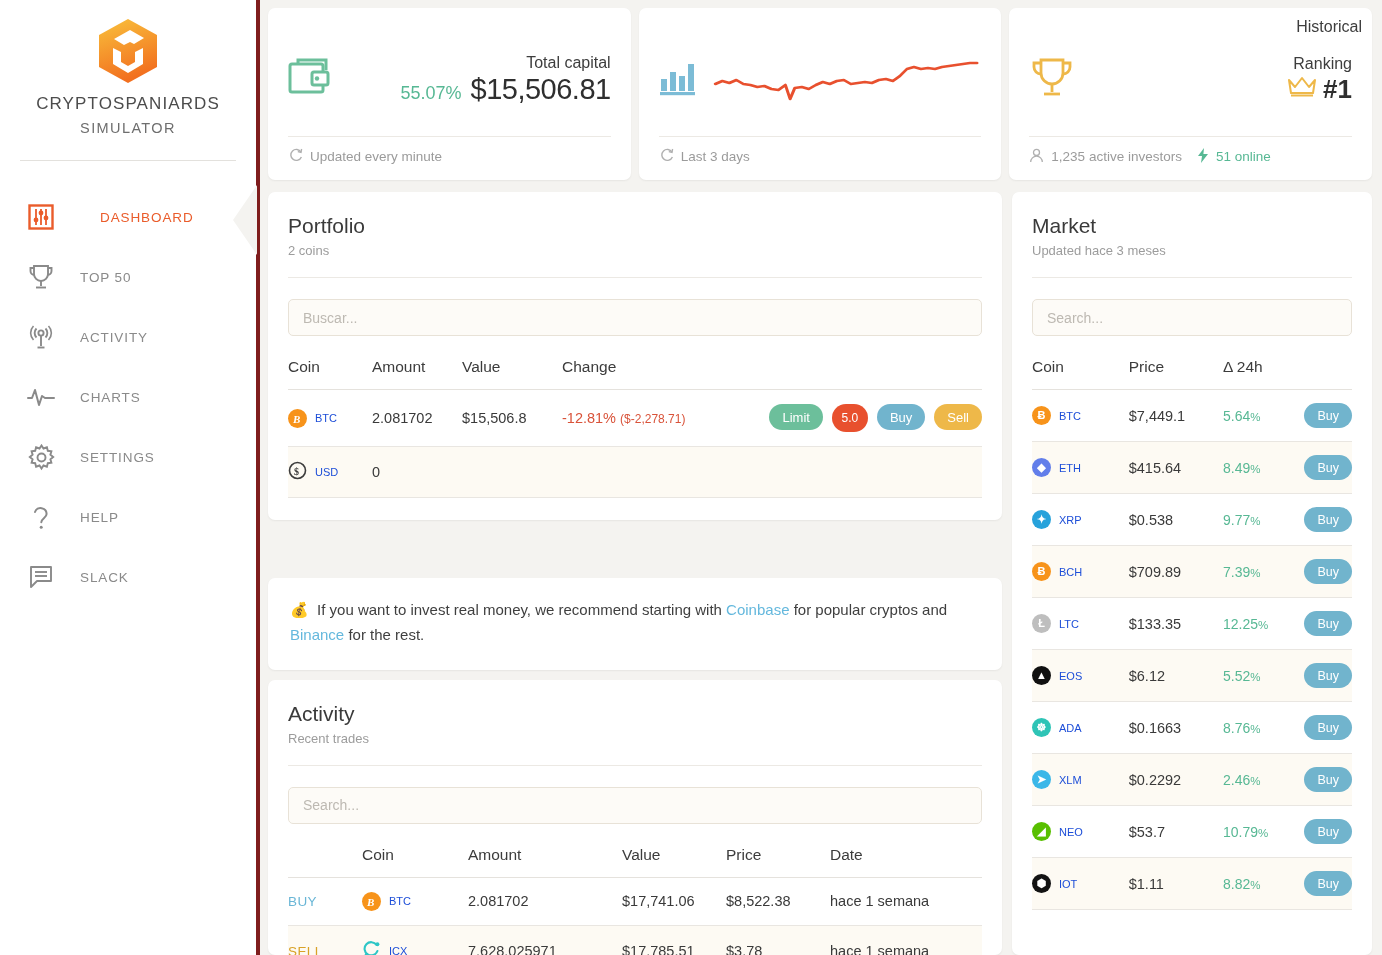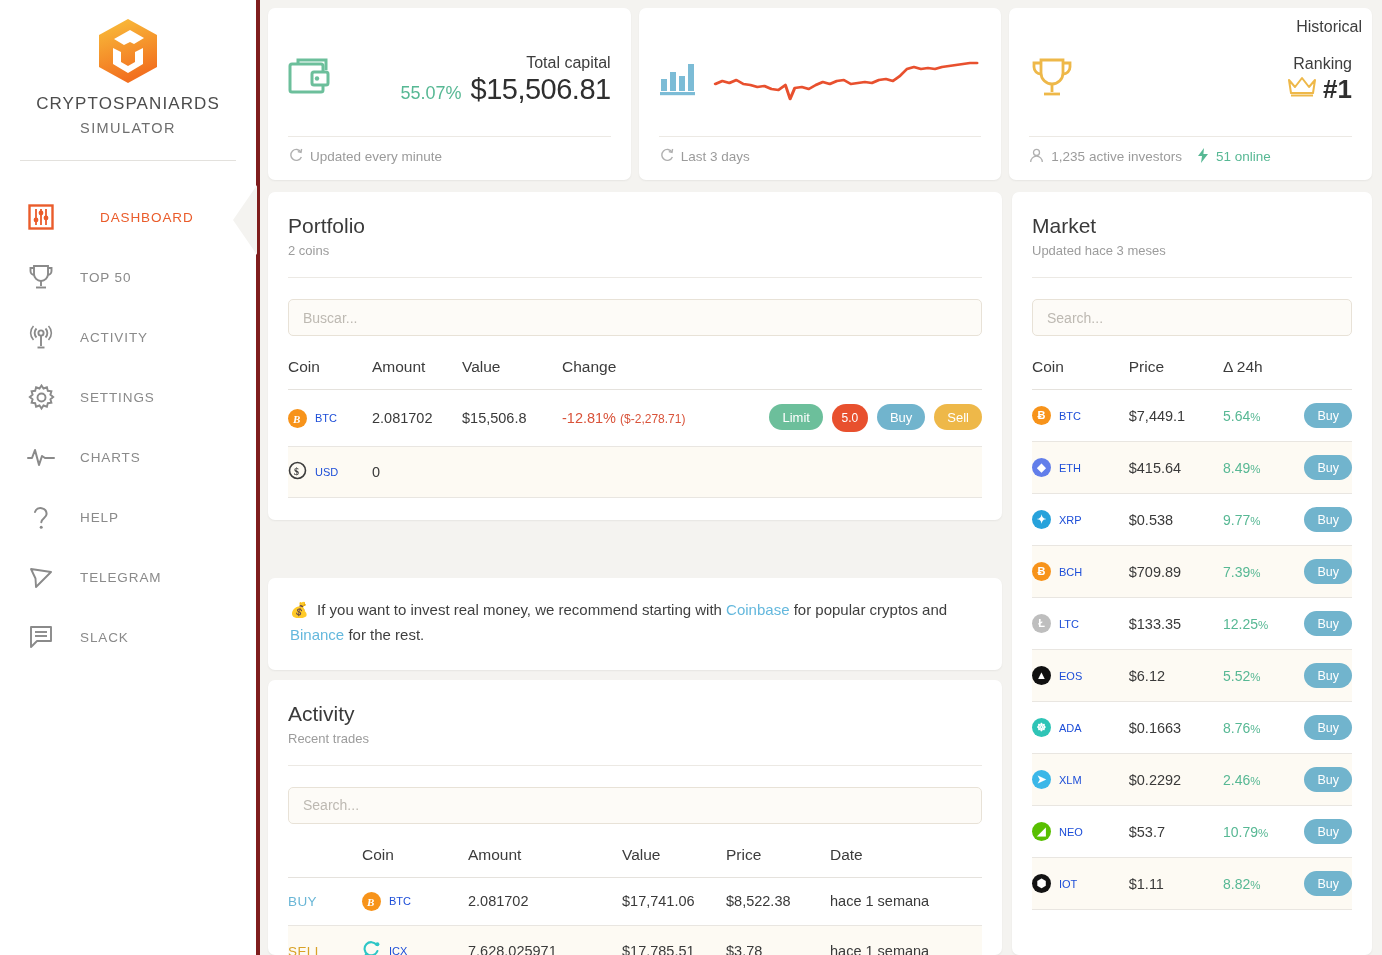--- a/index.html
+++ b/index.html
@@ -234,55 +234,47 @@
             <path d="M20.5 2 a10 10 0 0 1 0 14" stroke-width="1.6"></path>
             <line x1="13" y1="12" x2="13" y2="22"></line>
             <line x1="9.5" y1="23.5" x2="16.5" y2="23.5"></line>
           </svg>
         </span>
         <span class="nav-label">ACTIVITY</span>
       </div>
 
       <div class="nav-item">
         <span class="nav-icon">
+          <svg width="28" height="24" viewBox="0 0 28 24" fill="none" stroke="#8a8a8a" stroke-width="2" stroke-linecap="round" stroke-linejoin="round">
+            <path d="M1 13 H5 L8 5 L12 20 L15 11 L18 13 H27"></path>
+          </svg>
+        </span>
+        <span class="nav-label">CHARTS</span>
+      </div>
+
+      <div class="nav-item">
+        <span class="nav-icon">
           <svg width="27" height="27" viewBox="0 0 27 27" fill="none" stroke="#8a8a8a" stroke-width="1.9">
             <circle cx="13.5" cy="13.5" r="4"></circle>
             <path d="M13.5 1.5 l2 3 l3.4 -1.2 l.9 3.5 l3.6 .4 l-1 3.5 l2.8 2.3 l-2.8 2.3 l1 3.5 l-3.6 .4 l-.9 3.5 l-3.4 -1.2 l-2 3 l-2 -3 l-3.4 1.2 l-.9 -3.5 l-3.6 -.4 l1 -3.5 l-2.8 -2.3 l2.8 -2.3 l-1 -3.5 l3.6 -.4 l.9 -3.5 l3.4 1.2 Z"></path>
           </svg>
         </span>
         <span class="nav-label">SETTINGS</span>
-      </div>
-
-      <div class="nav-item">
-        <span class="nav-icon">
-          <svg width="28" height="24" viewBox="0 0 28 24" fill="none" stroke="#8a8a8a" stroke-width="2" stroke-linecap="round" stroke-linejoin="round">
-            <path d="M1 13 H5 L8 5 L12 20 L15 11 L18 13 H27"></path>
-          </svg>
-        </span>
-        <span class="nav-label">CHARTS</span>
       </div>
 
       <div class="nav-item">
         <span class="nav-icon">
           <svg width="22" height="27" viewBox="0 0 22 27" fill="none" stroke="#8a8a8a" stroke-width="2" stroke-linecap="round">
             <path d="M5 8 a6 6 0 0 1 11.6 2 c0 3.8 -5.3 4.6 -5.3 8.2"></path>
             <circle cx="11.2" cy="23.2" r="1.5" fill="#8a8a8a" stroke="none"></circle>
           </svg>
         </span>
         <span class="nav-label">HELP</span>
       </div>
 
-      <div class="nav-item">
-        <span class="nav-icon">
-          <svg width="26" height="26" viewBox="0 0 26 26" fill="none" stroke="#8a8a8a" stroke-width="1.9" stroke-linejoin="round">
-            <path d="M3 5 L23 8 L8 23 L7.5 14.5 Z"></path>
-          </svg>
-        </span>
-        <span class="nav-label">TELEGRAM</span>
-      </div>
 
       <div class="nav-item">
         <span class="nav-icon">
           <svg width="26" height="24" viewBox="0 0 26 24" fill="none" stroke="#8a8a8a" stroke-width="1.9" stroke-linejoin="round">
             <path d="M3 2 H23 V16 H9 L3 22 Z"></path>
             <line x1="7" y1="7" x2="19" y2="7"></line>
             <line x1="7" y1="11" x2="19" y2="11"></line>
           </svg>
         </span>
         <span class="nav-label">SLACK</span>

